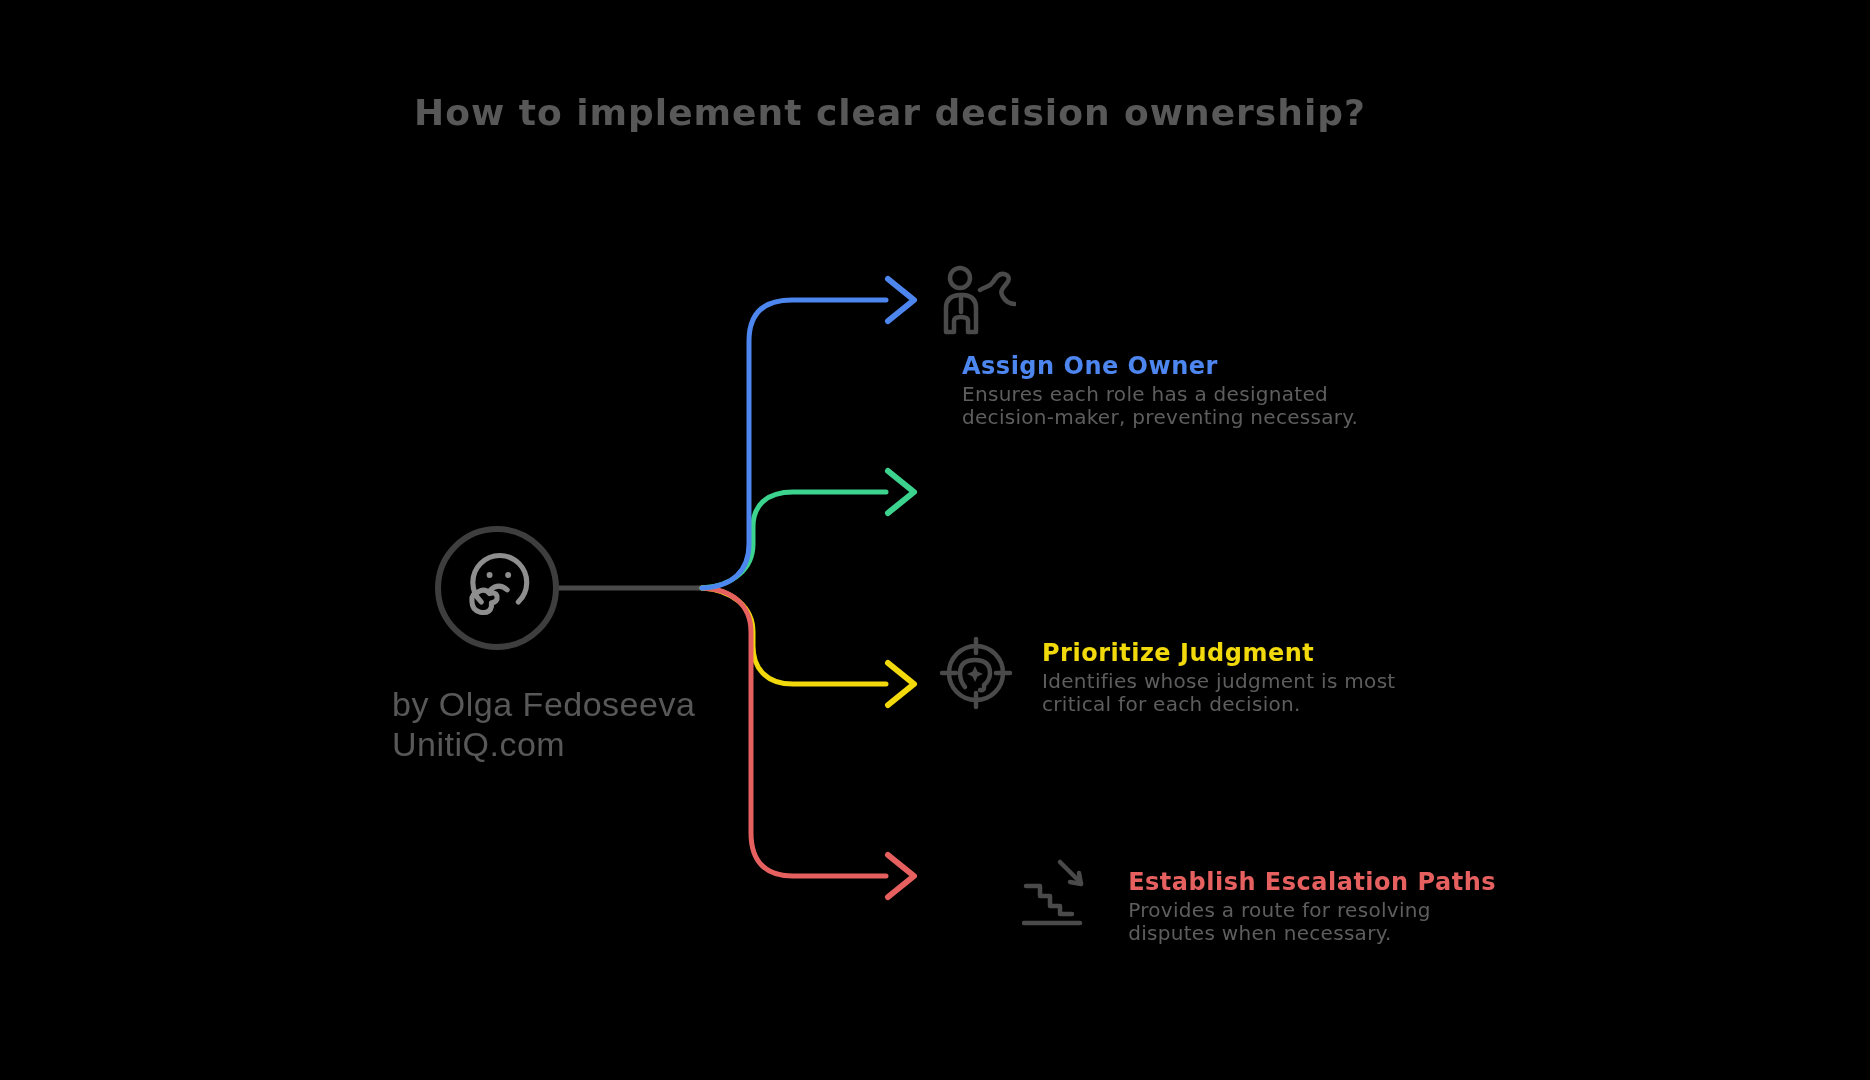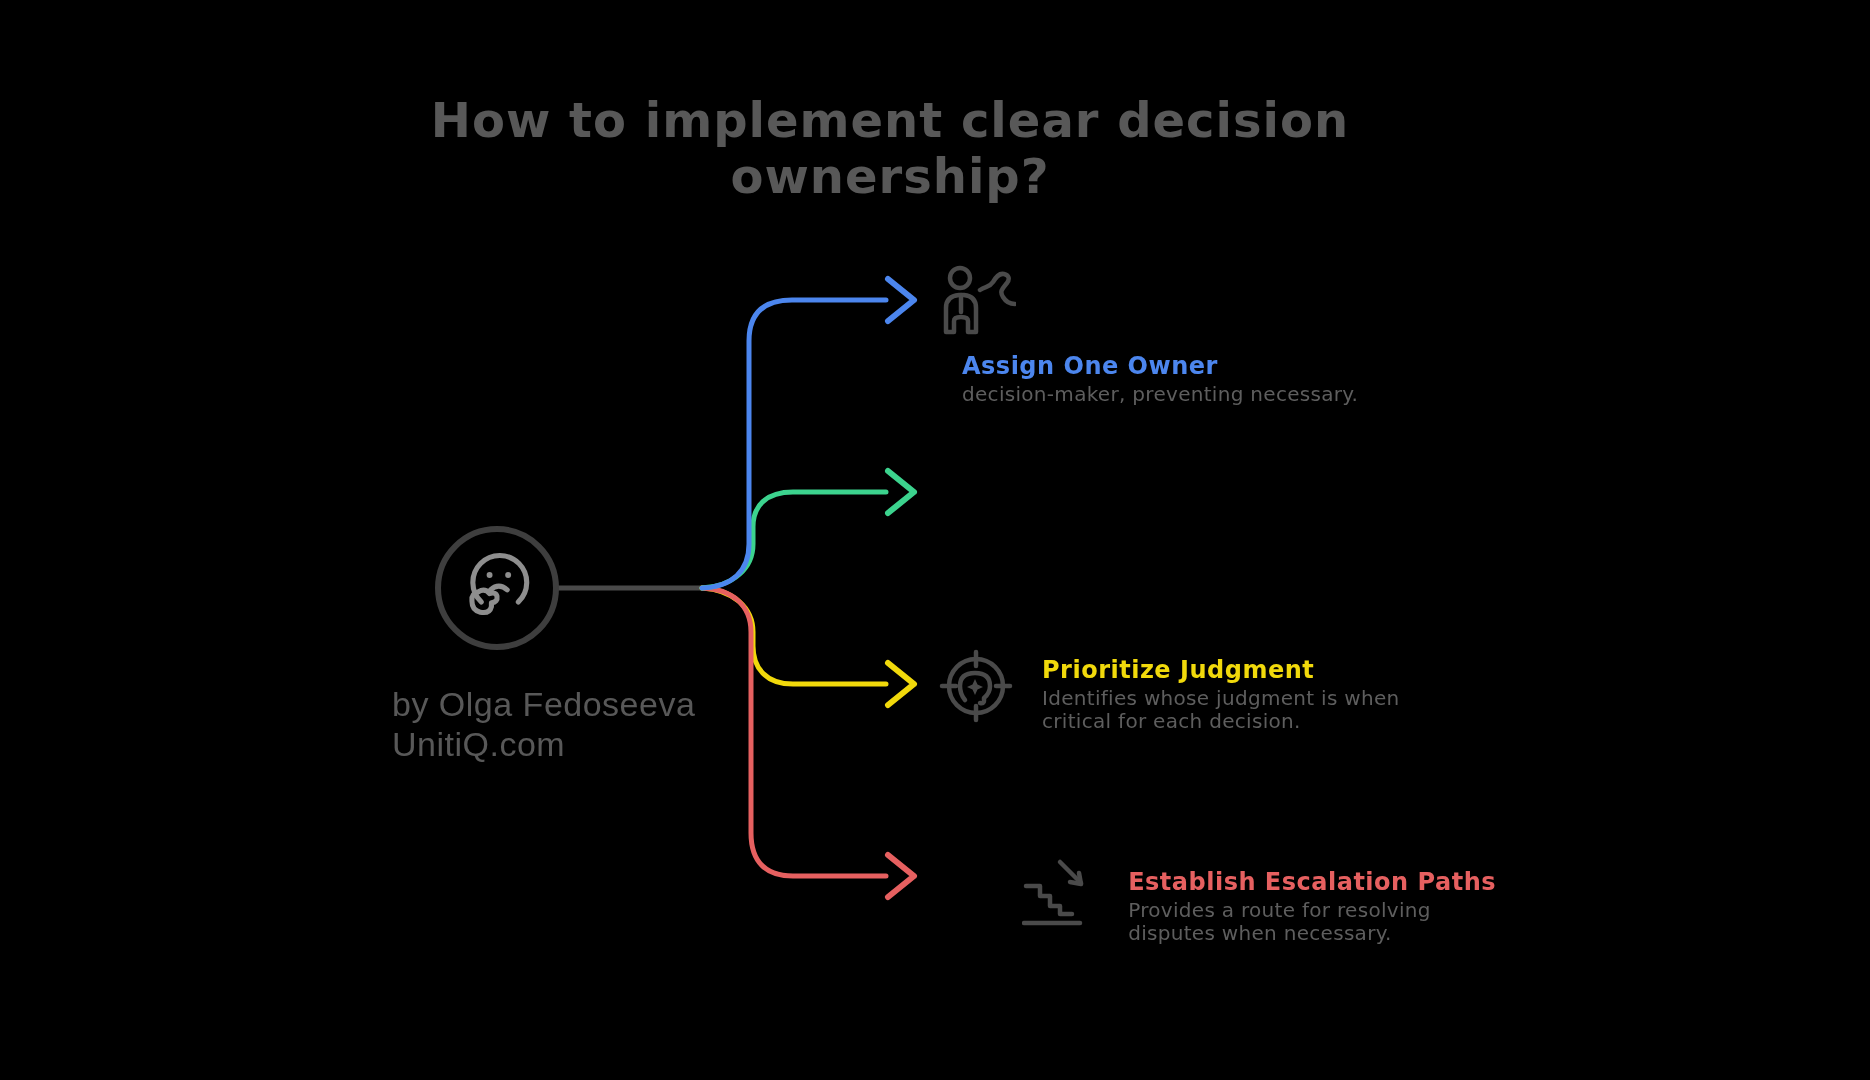--- a/index.html
+++ b/index.html
@@ -1,21 +1,21 @@
 <!DOCTYPE html>
 <html><head>
 <meta charset="utf-8">
 <style>
   html,body{margin:0;padding:0;background:#000;}
   body{width:1870px;height:1080px;overflow:hidden;position:relative;
        font-family:"DejaVu Sans",sans-serif;}
   .canvas{position:absolute;inset:0;width:1870px;height:1080px;background:#000;}
 
   .page-title{position:absolute;left:340px;top:92px;width:1100px;
-      text-align:center;font-size:48px;font-weight:bold;color:#585858;
+      text-align:center;font-size:36px;font-weight:bold;color:#585858;
       letter-spacing:1px;font-family:"DejaVu Sans",sans-serif;}
 
   .connectors{position:absolute;left:0;top:0;width:1870px;height:1080px;}
   .connectors path{fill:none;stroke-linecap:round;stroke-linejoin:round;}
   .link{stroke-width:5px;}
   .arrowhead{stroke-width:6px;}
 
   .center-node{position:absolute;left:435px;top:526px;width:112px;height:112px;
       border:6px solid #3e3e3e;border-radius:50%;display:flex;
       align-items:center;justify-content:center;}
@@ -34,21 +34,21 @@
   .branch-icon .ln{fill:none;stroke:#4a4a4a;stroke-width:4.5px;
       stroke-linecap:round;stroke-linejoin:round;}
   .branch-icon .fl{fill:#4a4a4a;stroke:none;}
   .branch-text{margin-left:26px;padding-top:12px;}
   .branch-title{font-size:24px;font-weight:bold;line-height:28px;
       letter-spacing:0.5px;}
   .branch-desc{margin-top:3px;font-size:20px;line-height:23px;
       color:#5e5e5e;letter-spacing:0.3px;}
   .row-1{top:260px;flex-direction:column;}
   .row-2{top:452px;}
-  .row-3{top:644px;}
+  .row-3{top:631px;align-items:center;}
   .row-4{top:856px;justify-content:flex-end;}
 </style>
 </head>
 <body>
 
 <div class="canvas">
 
   <div class="page-title">How to implement clear decision ownership?</div>
 
   <svg class="connectors" viewBox="0 0 1870 1080" xmlns="http://www.w3.org/2000/svg">
@@ -81,40 +81,41 @@
   <div class="branch-row row-1">
     <svg class="branch-icon" viewBox="0 0 80 80" xmlns="http://www.w3.org/2000/svg">
       <circle class="ln" cx="24" cy="18" r="10"></circle>
       <path class="ln" d="M 10 72 V 48 Q 10 36 23 35 H 28 Q 40 36 40 48 V 72 H 32 V 61 Q 32 57 25 57 Q 18 57 18 61 V 72 Z"></path>
       <path class="ln" d="M 25 35 V 52"></path>
       <path class="ln" d="M 44 30 C 50 26 53 28 57 22 C 60 17 63 13 68 14 C 73 15 74 19 71 23 C 67 28 63 31 67 37 C 70 42 75 44 79 44"></path>
     </svg>
     <div class="branch-text">
       <div class="branch-title" style="color: rgb(76, 134, 238);">Assign One Owner</div>
       <div class="branch-desc">
+        <div>Ensures each role has a designated</div>
         <div>decision-maker, preventing necessary.</div>
       </div>
     </div>
   </div>
 
 
   <div class="branch-row row-3">
     <svg class="branch-icon" viewBox="0 0 80 80" xmlns="http://www.w3.org/2000/svg">
       <circle class="ln" cx="40" cy="42" r="27"></circle>
       <path class="ln" d="M 40 8 V 22"></path>
       <path class="ln" d="M 40 62 V 76"></path>
       <path class="ln" d="M 6 42 H 20"></path>
       <path class="ln" d="M 60 42 H 74"></path>
       <path class="ln" d="M 29 56 Q 24 50 24 42 Q 24 29 39 29 Q 54 29 54 42 Q 54 49 48 54 L 48 57 Q 48 60 44 59"></path>
       <path class="fl" d="M 39 35 L 41.5 40.5 L 47 43 L 41.5 45.5 L 39 51 L 36.5 45.5 L 31 43 L 36.5 40.5 Z"></path>
     </svg>
     <div class="branch-text">
       <div class="branch-title" style="color: rgb(241, 217, 11);">Prioritize Judgment</div>
       <div class="branch-desc">
-        <div>Identifies whose judgment is when</div>
+        <div>Identifies whose judgment is most</div>
         <div>critical for each decision.</div>
       </div>
     </div>
   </div>
 
   <div class="branch-row row-4">
     <svg class="branch-icon" viewBox="0 0 80 80" xmlns="http://www.w3.org/2000/svg">
       <path class="ln" d="M 4 30 H 18 V 40 H 28 V 50 H 38 V 58 H 50"></path>
       <path class="ln" d="M 2 67 H 58"></path>
       <path class="ln" d="M 38 6 L 59 27"></path>

